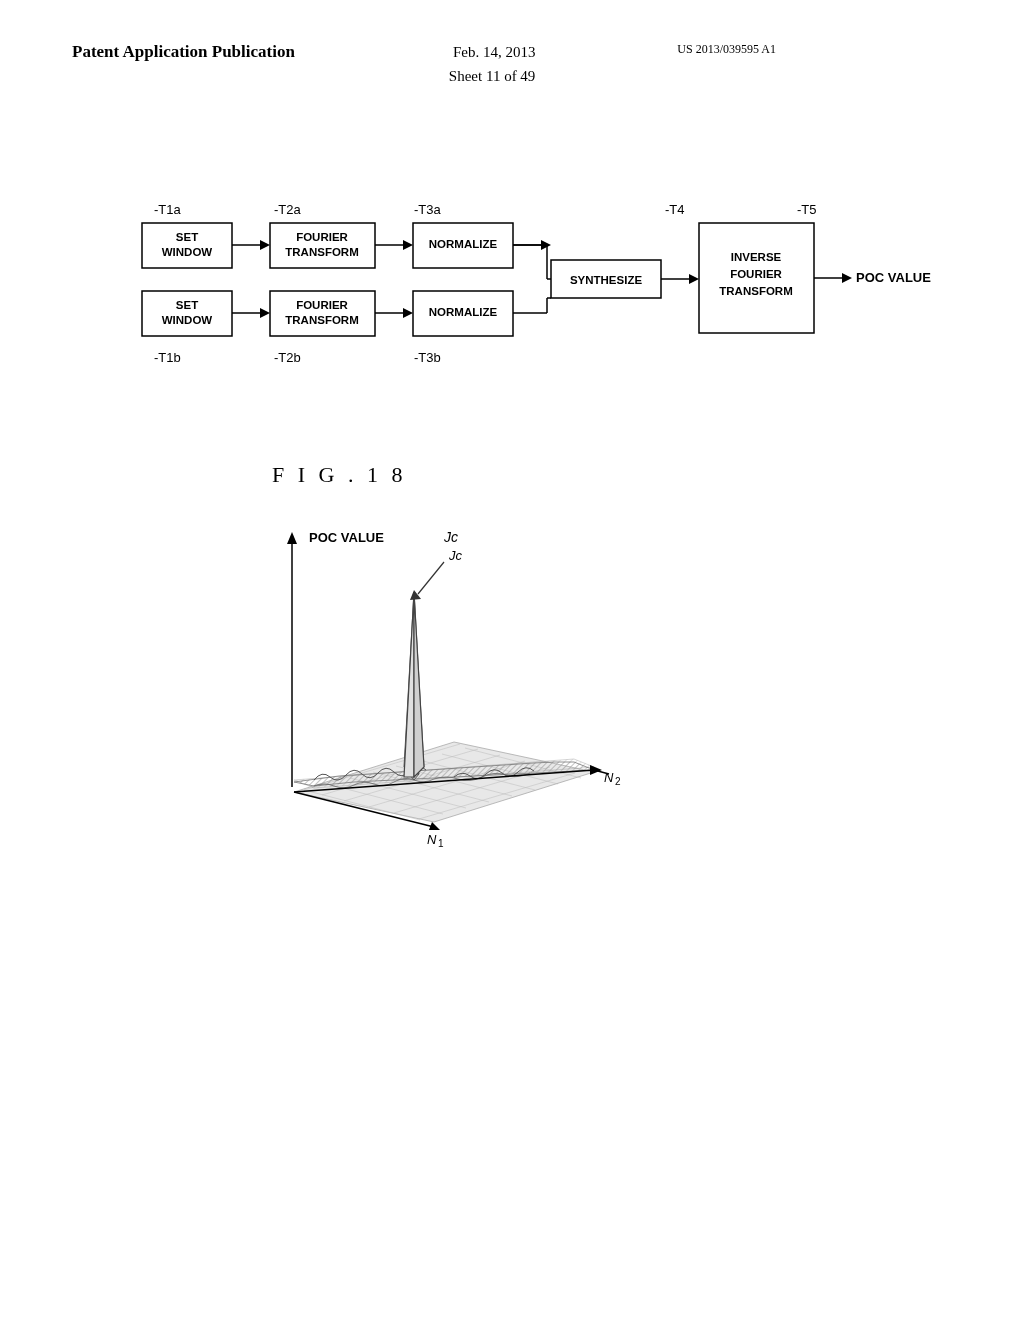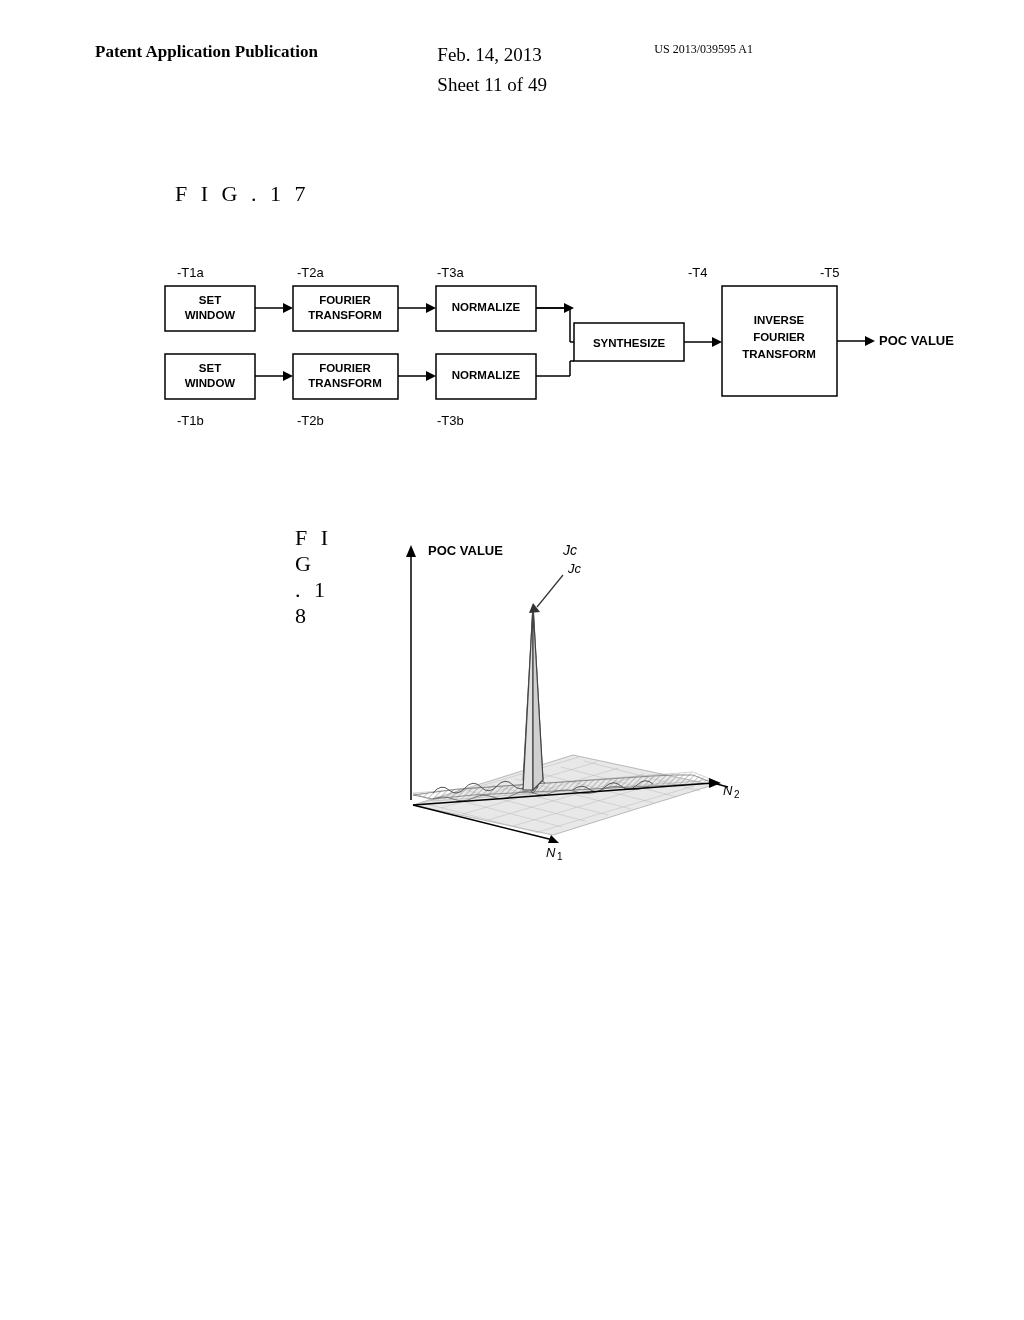--- a/index.html
+++ b/index.html
@@ -9,43 +9,43 @@
       width: 1024px;
       min-height: 1320px;
       position: relative;
       overflow-x: hidden;
     }
 
     .page {
       width: 848px;
       min-height: 1320px;
       background: #fff;
-      padding: 40px 95px;
+      padding: 40px 72px;
       position: relative;
     }
 
     
     .header {
       display: flex;
       justify-content: space-between;
       align-items: flex-start;
       border-bottom: none;
       margin-bottom: 80px;
     }
 
     .header-left {
       font-size: 17px;
       font-weight: bold;
       line-height: 1.4;
       max-width: 320px;
     }
 
     .header-center {
-      font-size: 19px;
-      text-align: left;
+      font-size: 15px;
+      text-align: right;
       line-height: 1.6;
       margin-left: 12px;
     }
 
     .header-right {
       font-size: 12px;
       text-align: right;
       line-height: 1.6;
     }
 
@@ -61,21 +61,21 @@
     
     .fig17-container {
       margin-bottom: 80px;
       padding-left: 40px;
     }
 
     
     .fig18-container {
       margin-top: 20px;
       display: flex;
-      flex-direction: row;
+      flex-direction: column;
       align-items: center;
     }
 
     .plot-area {
       position: relative;
       width: 420px;
       height: 340px;
       margin: 0 auto;
     }
   </style>
@@ -87,21 +87,20 @@
   <div class="header">
     <div class="header-left">Patent Application Publication</div>
     <div class="header-center">
       <span>Feb. 14, 2013</span><br>
       <span>Sheet 11 of 49</span>
     </div>
     <div class="header-right">US 2013/039595 A1</div>
   </div>
 
   <div class="fig17-container">
-    <div class="fig-label">F I G .  1 7</div>
 
     <div style="position:relative; padding-top: 30px;">
       <svg width="820" height="180">
 
         <text x="42" y="16" font-size="13" font-family="Arial,sans-serif">-T1a</text>
 
         <text x="162" y="16" font-size="13" font-family="Arial,sans-serif">-T2a</text>
 
         <text x="302" y="16" font-size="13" font-family="Arial,sans-serif">-T3a</text>
 

